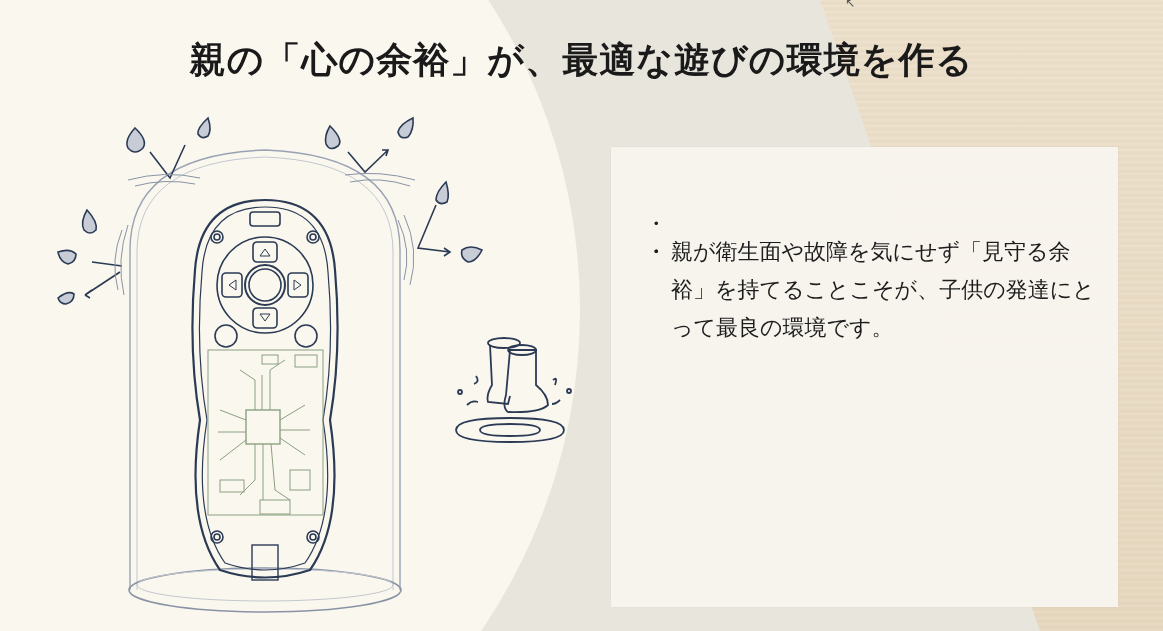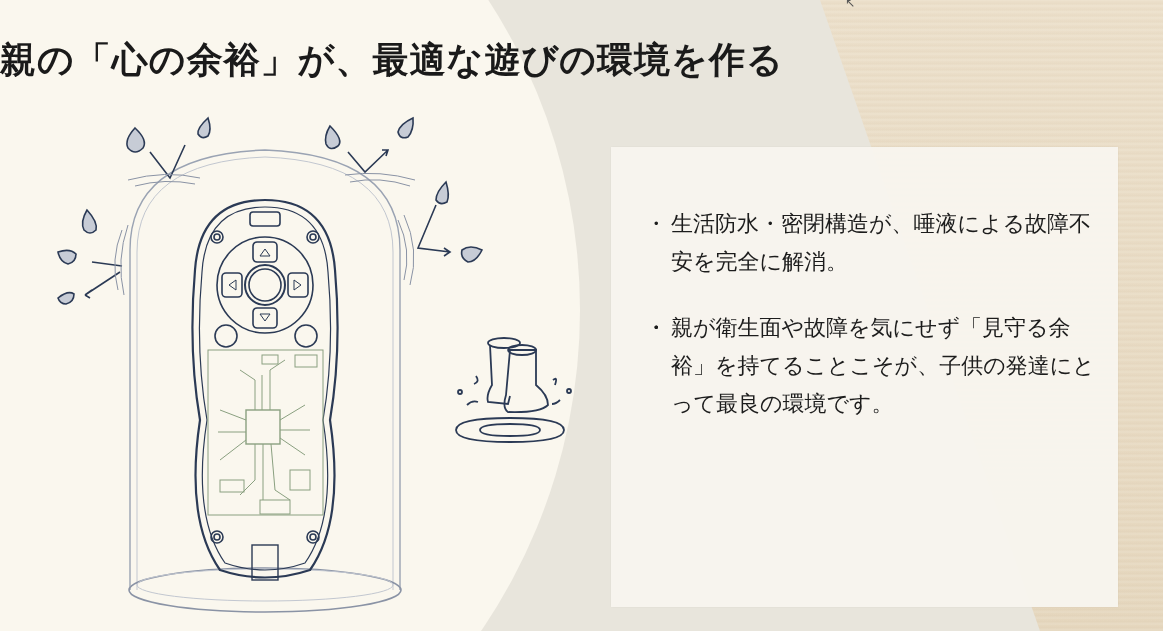--- a/index.html
+++ b/index.html
@@ -21,21 +21,21 @@
   }
   .arc {
     position: absolute;
     left: -560px; top: -260px;
     width: 1140px; height: 1140px;
     border-radius: 50%;
     background: #faf7ee;
   }
   .title {
     position: absolute; left: 0; top: 36px; width: 1163px;
-    text-align: left; font-size: 36px; font-weight: bold; color: #1a1a1a;
+    text-align: center; font-size: 36px; font-weight: bold; color: #1a1a1a;
     letter-spacing: 1px;
   }
   .card {
     position: absolute; left: 611px; top: 147px; width: 507px; height: 460px;
     background: rgba(248,245,238,0.96);
     box-shadow: 0 0 2px rgba(0,0,0,0.05);
   }
   .bullets { list-style: none; margin: 0; padding: 0; position: absolute; left: 30px; top: 58px; width: 460px; }
   .bullets li {
     position: relative; padding-left: 30px; font-size: 22px; line-height: 38px; color: #1c1c1c;
@@ -135,21 +135,20 @@
       <circle cx="569" cy="391" r="2"></circle>
     <path d="M456 430 Q456 418 510 418 Q564 418 564 430 Q564 442 510 442 Q456 442 456 430 Z"></path>
     <path d="M480 430 Q480 424 510 424 Q540 424 540 430 Q540 436 510 436 Q480 436 480 430 Z"></path>
   </g>
 </svg>
 
 <div class="card">
   <ul class="bullets">
     <li>
       <span class="dot">・</span>
-      <span>生活防水・密閉構造が、唾液による故障不安を完全に解消。</span>
     </li>
     <li>
       <span class="dot">・</span>
     </li>
     <li>
       <span class="dot">・</span>
       <span>親が衛生面や故障を気にせず「見守る余裕」を持てることこそが、子供の発達にとって最良の環境です。</span>
     </li>
   </ul>
 </div>

